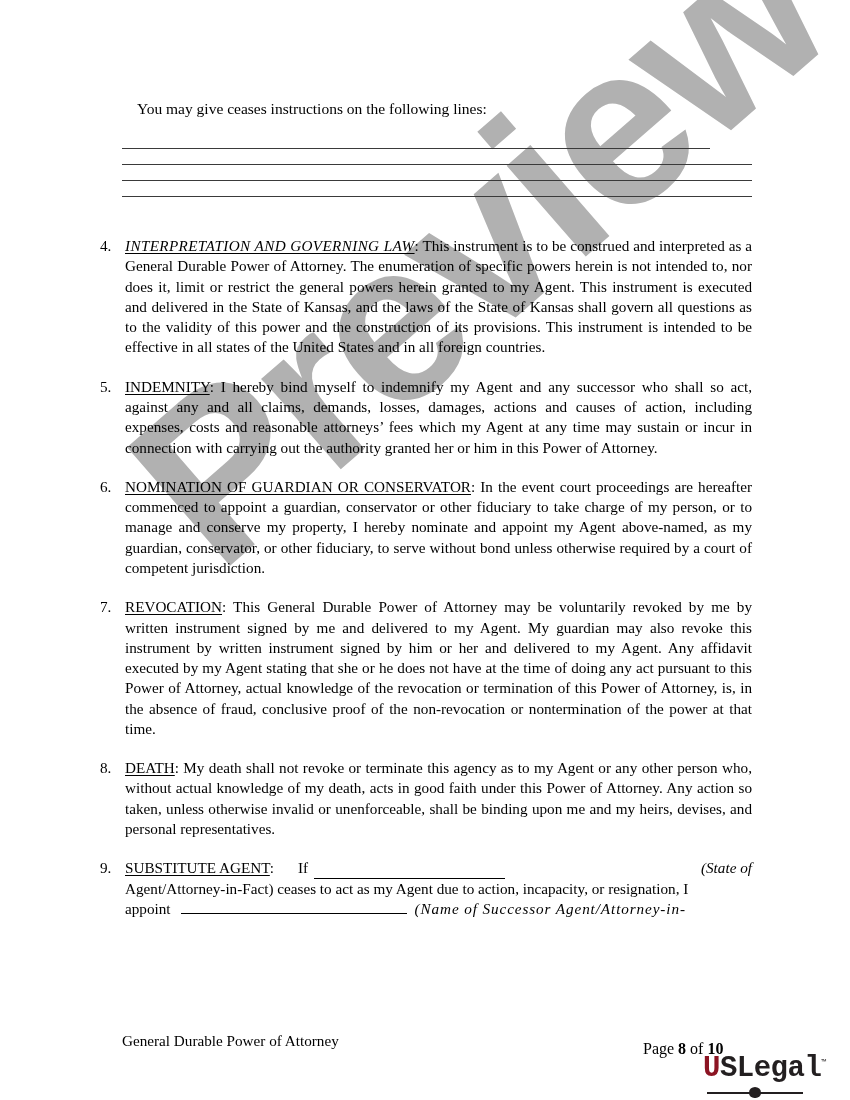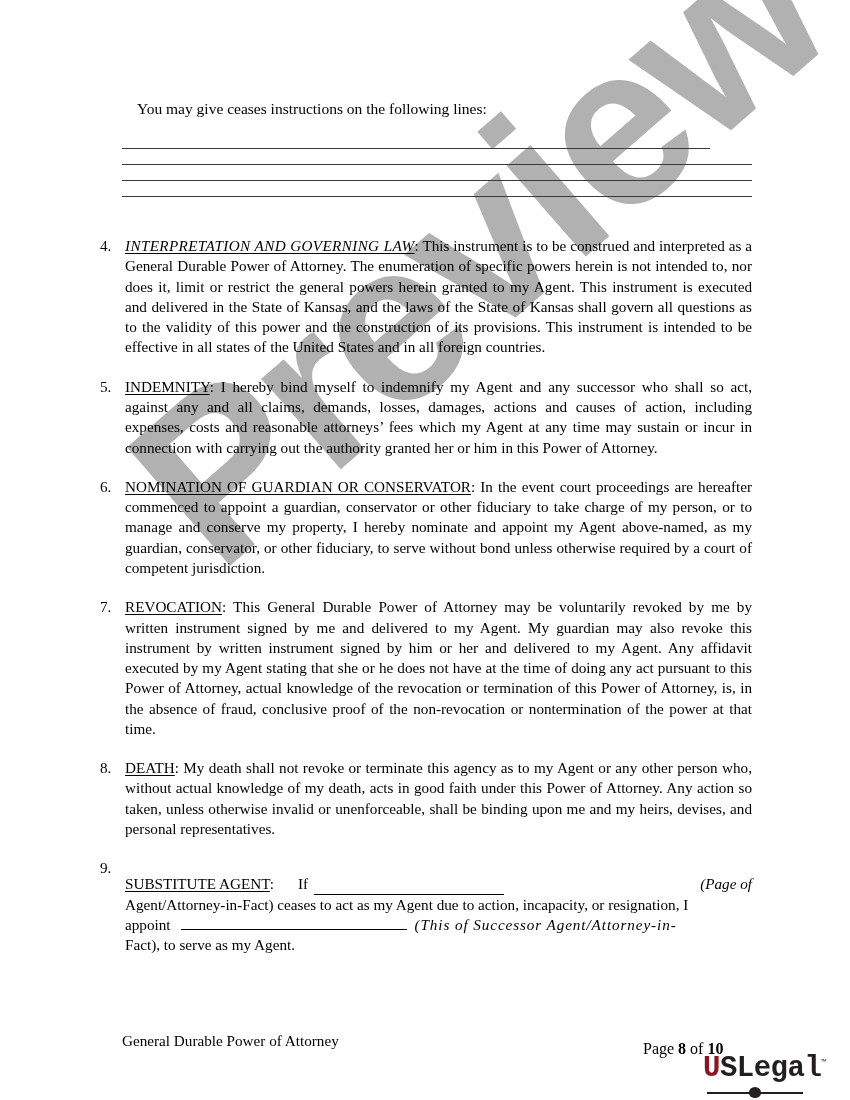--- a/index.html
+++ b/index.html
@@ -111,21 +111,21 @@
   }
   .clause em, .clause .ital {
   }
 
   
   .clause9 .l1 {
     display: flex;
     align-items: flex-end;
   }
   .clause9 .l1 .hd { white-space: nowrap; }
-  .clause9 .l1 .ifw { white-space: nowrap; margin-top: 16px; }
+  .clause9 .l1 .ifw { white-space: nowrap; }
   .clause9 .l1 .gap2 { flex: 0 0 24px; }
   .clause9 .l1 .ruleflex {
     flex: 1 1 auto;
     border-bottom: 1px solid #000;
     height: 0.85em;
     margin: 0 6px;
     max-width: 300px;
   }
   .clause9 .l1 .tail {
     white-space: nowrap;
@@ -274,29 +274,28 @@
       </div>
 
       <div class="clause clause9">
         <span class="num">9.</span>
         <div class="l1">
           <span class="hd"><span class="heading">SUBSTITUTE    AGENT</span><span>:</span></span>
           <span class="gap2"></span>
           <span class="ifw">If</span>
           <span class="ruleflex"></span>
           <span class="gapT"></span>
-          <span class="tail">(Page      of</span>
+          <span class="tail">(State      of</span>
         </div>
         <div><span class="ital">Agent/Attorney-in-Fact)</span><span> ceases to act as my Agent due to action, incapacity, or resignation, I</span></div>
         <div class="l3">
           <span>appoint</span>
           <span class="ruleflex2"></span>
-          <span class="tail2">(This  of  Successor  Agent/Attorney-in-</span>
+          <span class="tail2">(Name  of  Successor  Agent/Attorney-in-</span>
         </div>
-        <div><span class="ital">Fact)</span><span>, to serve as my Agent.</span></div>
       </div>
 
     </div>
   </div>
 
   <div class="footer">
     <div class="footer-left">General Durable Power of Attorney</div>
     <div class="footer-right"><span>Page </span><b>8</b><span> of </span><b>10</b></div>
 
     <div class="logo">

